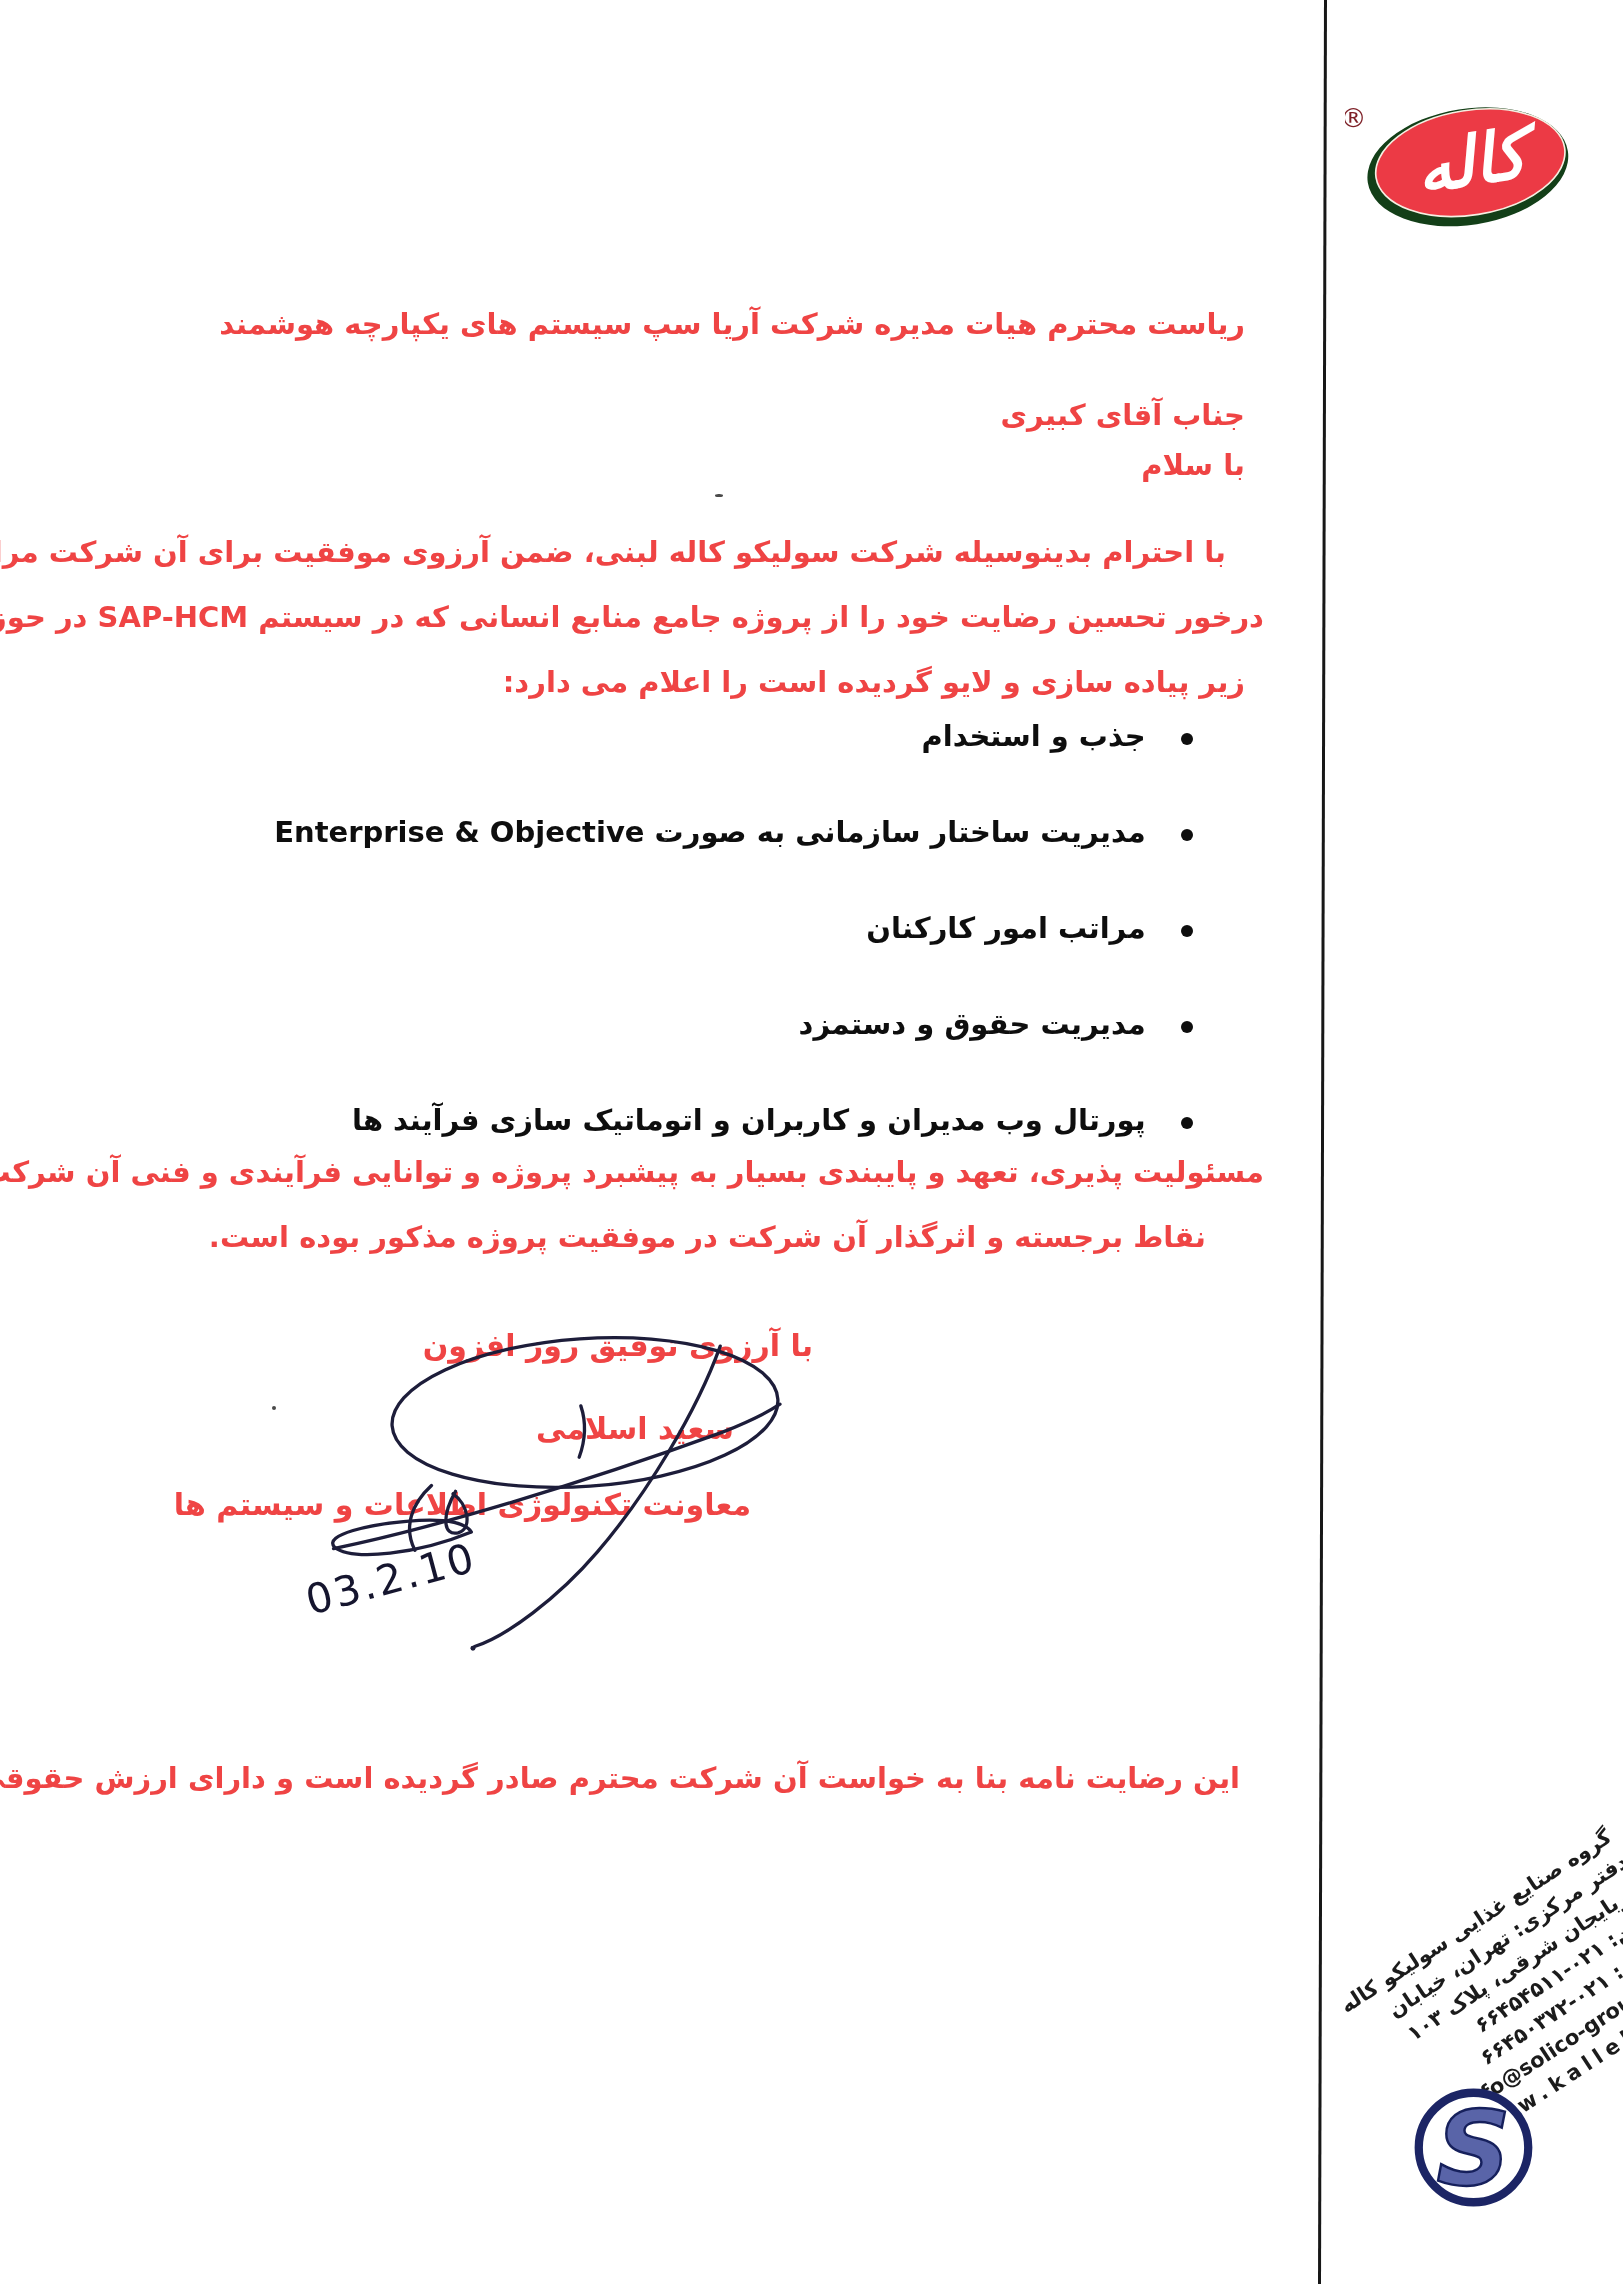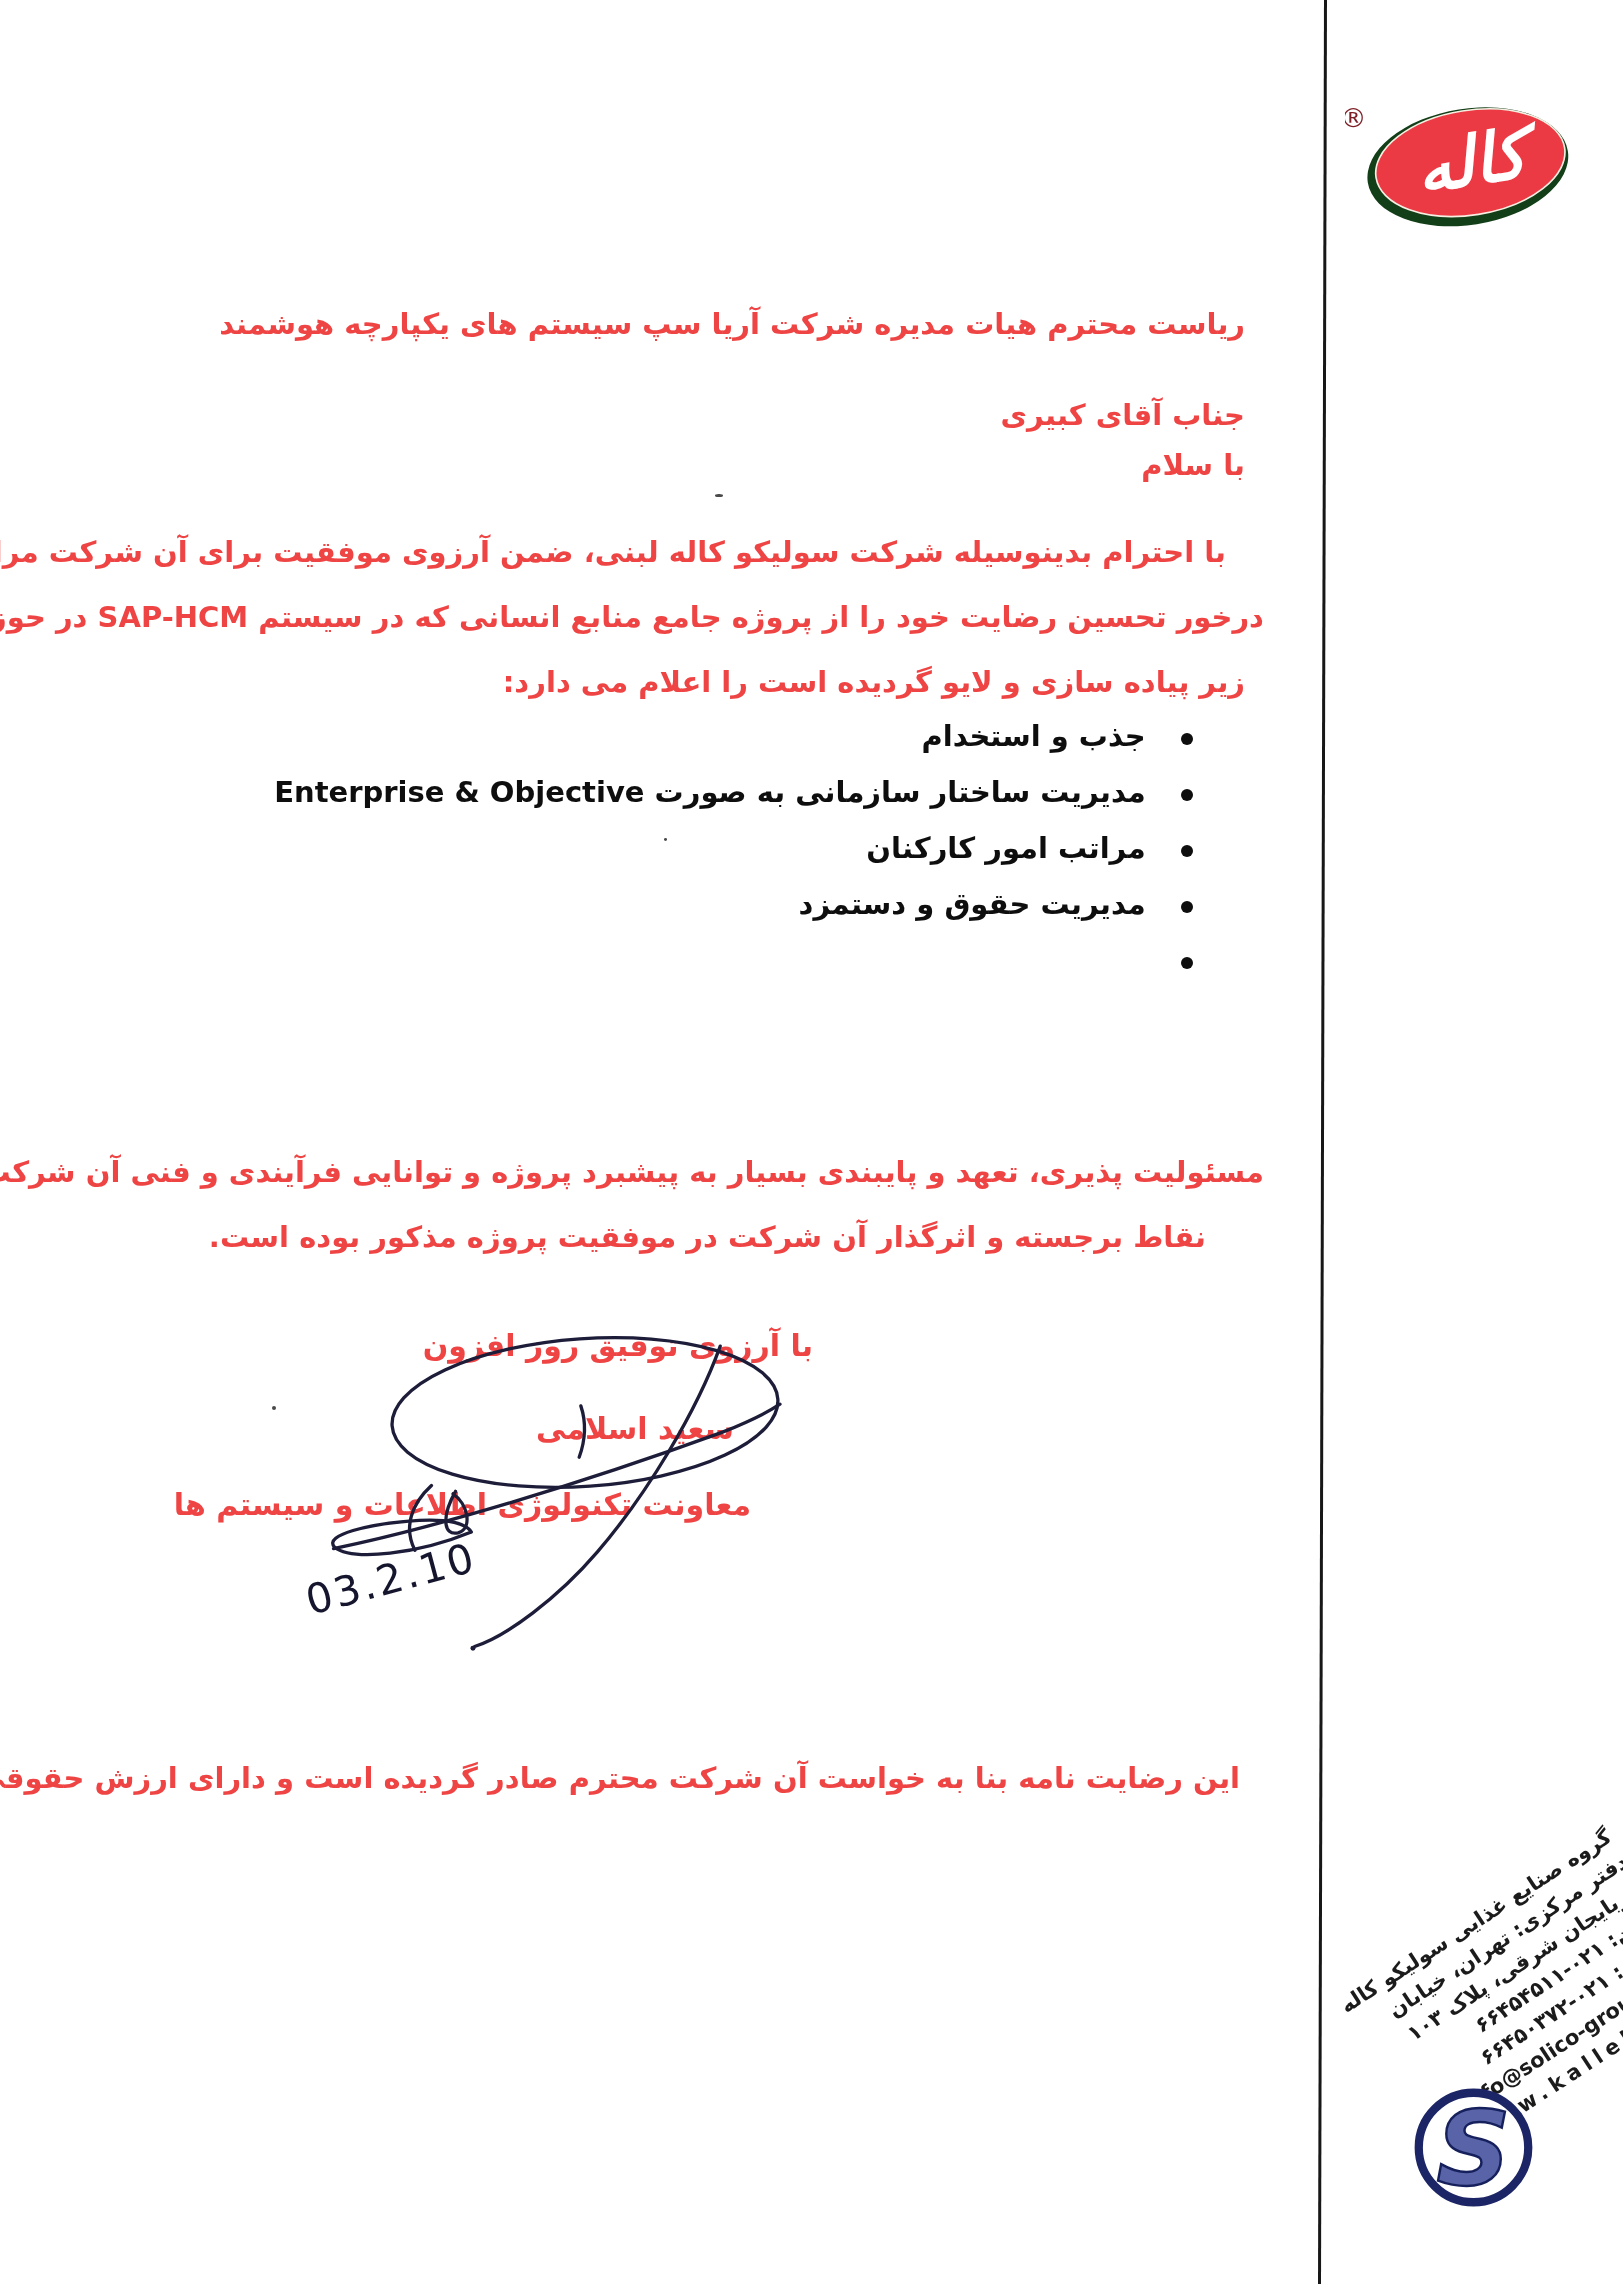--- a/index.html
+++ b/index.html
@@ -14,21 +14,21 @@
   .line{
     position:absolute;
     white-space:nowrap;
     font-weight:bold;
     color:#ef4444;
     font-size:29px;
     direction:rtl;
   }
   .sig-line{font-size:30px;}
   
-  .bullets{position:absolute;top:719px;right:430px;display:flex;flex-direction:column;}
+  .bullets{position:absolute;top:719px;right:430px;display:flex;flex-direction:column;gap:40px;}
   .bullet-row{display:flex;align-items:flex-start;height:56px;direction:rtl;}
   .bullet-dot{flex:0 0 auto;width:12.4px;height:12.4px;border-radius:50%;background:#0e0e0e;margin-top:14px;margin-left:35px;}
   .bullet-text{white-space:nowrap;font-weight:bold;font-size:29px;color:#0e0e0e;}
   
   .scan-line{position:absolute;left:1321px;top:0;width:3.3px;height:2284px;background:#171717;transform:rotate(0.15deg);}
   
   .hand-date{
     position:absolute;left:304px;top:1555px;
     transform:rotate(-15deg);
     font-size:41px;color:#15152e;letter-spacing:2.5px;
@@ -83,20 +83,21 @@
     <div class="bullet-row">
         <span class="bullet-dot"></span>
         <span class="bullet-text">مراتب امور کارکنان</span>
       </div>
     <div class="bullet-row">
         <span class="bullet-dot"></span>
         <span class="bullet-text">مدیریت حقوق و دستمزد</span>
       </div>
     <div class="bullet-row">
         <span class="bullet-dot"></span>
+        <span class="bullet-text">پورتال وب مدیران و کاربران و اتوماتیک سازی فرآیند ها</span>
       </div>
   </div>
 
   <div class="line" style="top:1155px;right:359px;">مسئولیت پذیری، تعهد و پایبندی بسیار به پیشبرد پروژه و توانایی فرآیندی و فنی آن شرکت از</div>
   <div class="line" style="top:1220px;right:417px;">نقاط برجسته و اثرگذار آن شرکت در موفقیت پروژه مذکور بوده است.</div>
 
   <div class="line sig-line" style="top:1328px;right:810px;">با آرزوی توفیق روز افزون</div>
   <div class="line sig-line" style="top:1411px;right:889px;">سعید اسلامی</div>
   <div class="line sig-line" style="top:1487px;right:872px;">معاونت تکنولوژی اطلاعات و سیستم ها</div>
 

